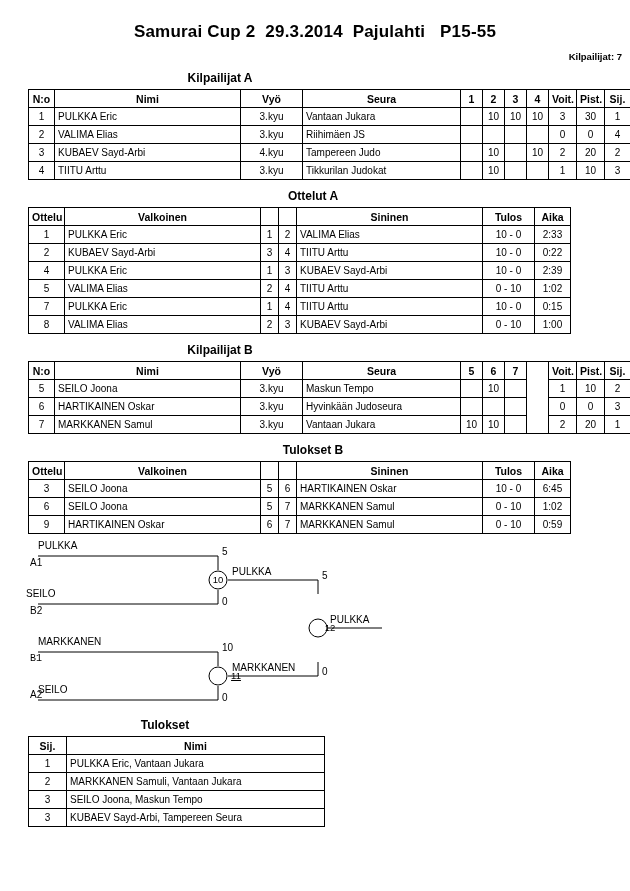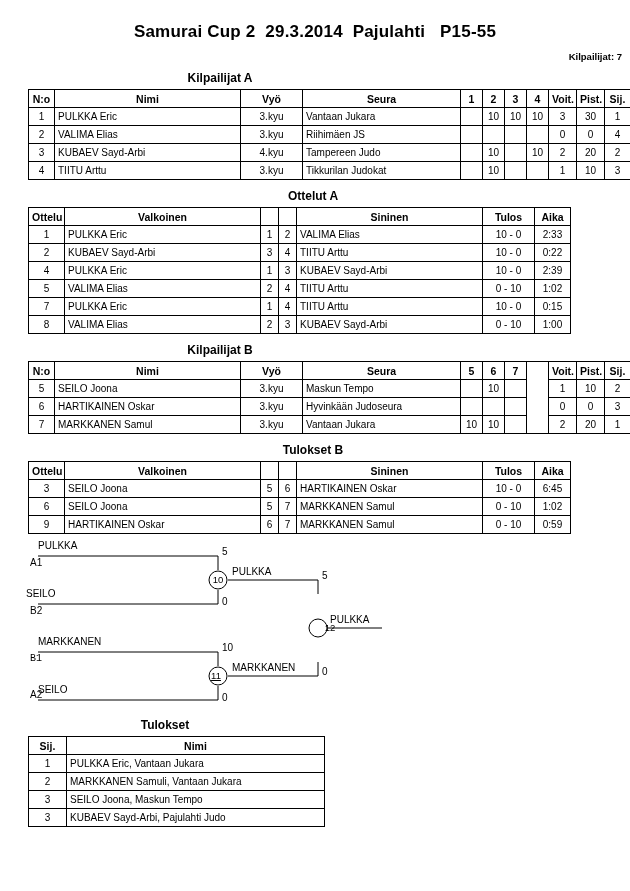--- a/index.html
+++ b/index.html
@@ -463,21 +463,21 @@
   <div class="bk-label" style="left:30px; top:119px;font-family:Liberation Mono, monospace;">B1</div>
 
   <div class="bk-label" style="left:38px; top:150px;">SEILO</div>
   <div class="bk-label" style="left:30px; top:155px;">A2</div>
 
   <div class="bk-num" style="left:209px; top:40px; width:18px;">10</div>
   <div class="bk-score" style="left:222px; top:12px;">5</div>
   <div class="bk-score" style="left:222px; top:62px;">0</div>
   <div class="bk-label" style="left:232px; top:32px;">PULKKA</div>
 
-  <div class="bk-num" style="left:201px; top:136px; width:30px;text-decoration:underline;">11</div>
+  <div class="bk-num" style="left:221px; top:136px; width:30px;text-decoration:underline;">11</div>
   <div class="bk-score" style="left:222px; top:108px;">10</div>
   <div class="bk-score" style="left:222px; top:158px;">0</div>
   <div class="bk-label" style="left:232px; top:128px;">MARKKANEN</div>
 
   <div class="bk-num" style="left:309px; top:88px; width:42px;">12</div>
   <div class="bk-score" style="left:322px; top:36px;">5</div>
   <div class="bk-score" style="left:322px; top:132px;">0</div>
   <div class="bk-label" style="left:330px; top:80px;">PULKKA</div>
 </div>
 
@@ -502,17 +502,17 @@
       <tr>
         <td class="c">2</td>
         <td class="l">MARKKANEN Samuli, Vantaan Jukara</td>
       </tr>
       <tr>
         <td class="c">3</td>
         <td class="l">SEILO Joona, Maskun Tempo</td>
       </tr>
       <tr>
         <td class="c">3</td>
-        <td class="l">KUBAEV Sayd-Arbi, Pajulahti Judo</td>
+        <td class="l">KUBAEV Sayd-Arbi, Tampereen Seura</td>
       </tr>
     </tbody>
   </table>
 </div>
 
 </body></html>

